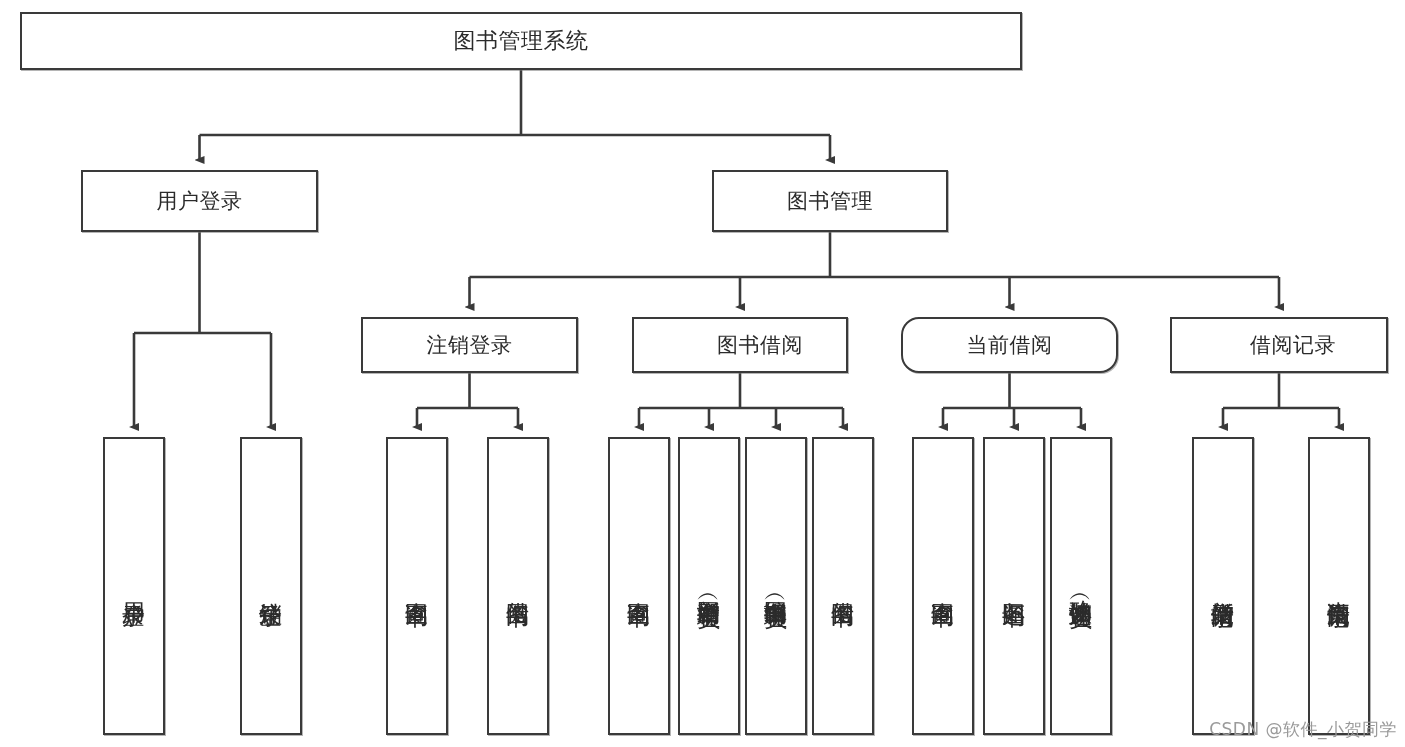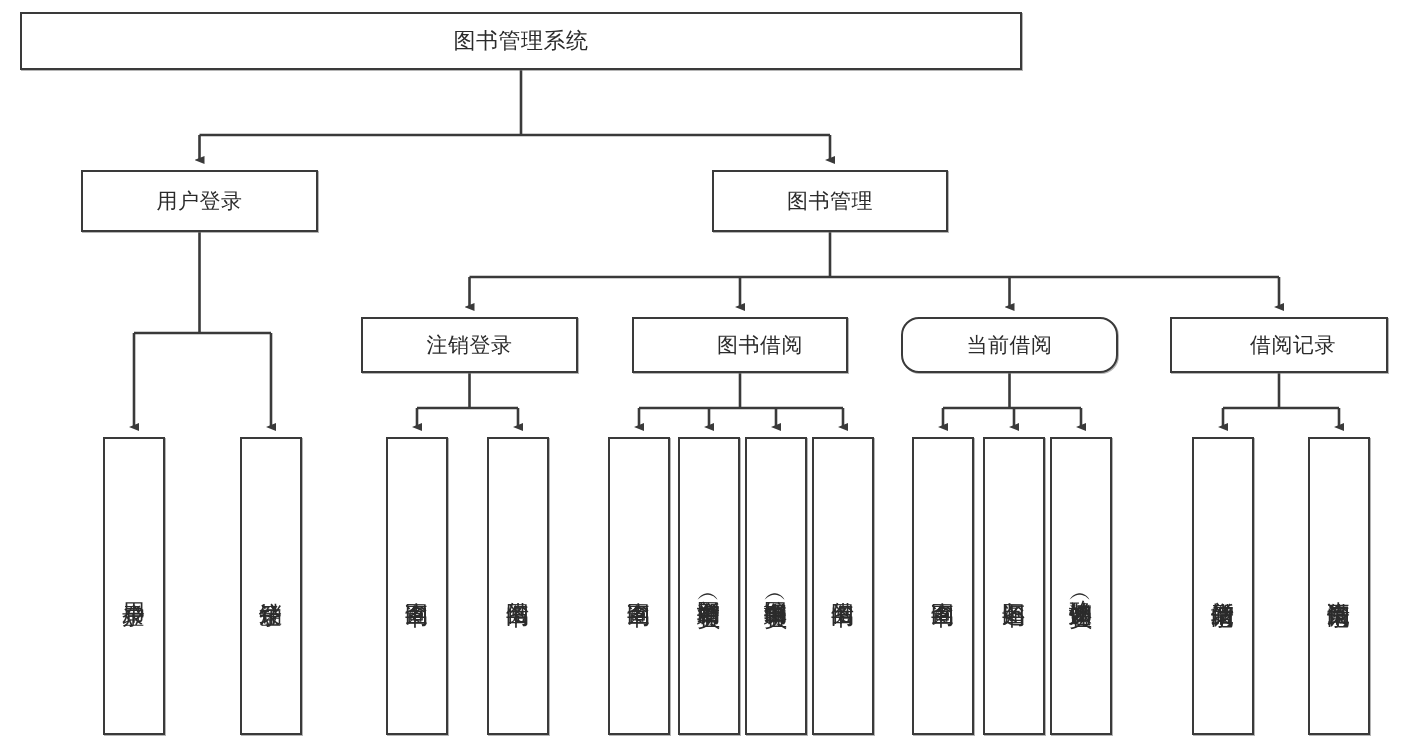--- a/index.html
+++ b/index.html
@@ -170,13 +170,14 @@
         <span class="label">确认归还（管理员）</span>
       </div>
       <div class="node vertical" style="left: 1192px; top: 437px; width: 62px; height: 298px;">
         <span class="label">新增借阅记录</span>
       </div>
       <div class="node vertical" style="left: 1308px; top: 437px; width: 62px; height: 298px;">
         <span class="label">查询借阅记录</span>
       </div>
     </div>
 
+  <div class="watermark">CSDN @软件_小贺同学</div>
 </div>
 
 </body></html>

